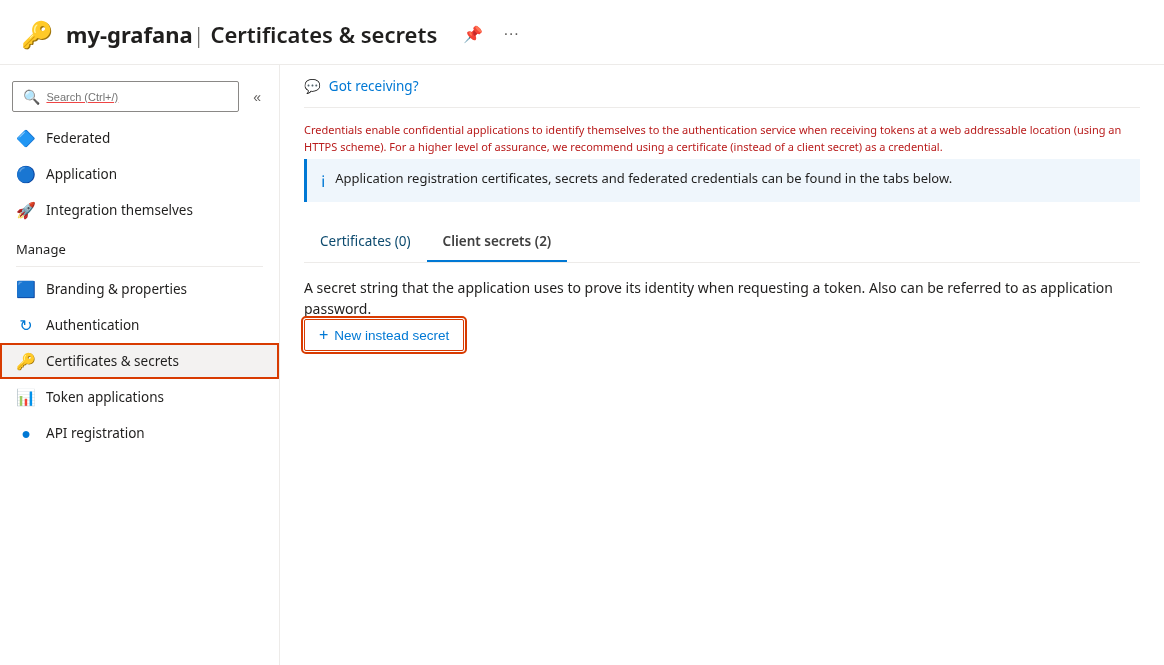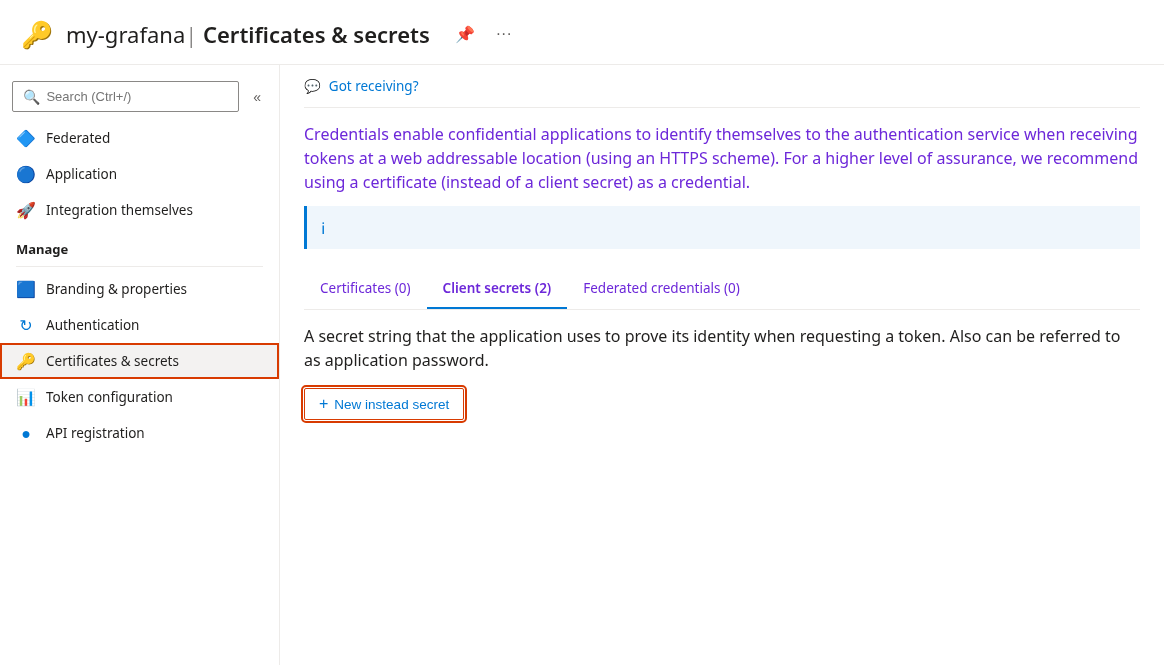--- a/index.html
+++ b/index.html
@@ -29,21 +29,21 @@
       align-items: center;
       justify-content: center;
       font-size: 26px;
     }
     .header-title {
       font-size: 22px;
       font-weight: 600;
       color: #201f1e;
     }
     .header-title span.app-name {
-      font-weight: 400;
+      font-weight: 700;
     }
     .header-title span.separator {
       font-weight: 300;
       color: #605e5c;
     }
     .header-title span.page-name {
       font-weight: 600;
     }
     .header-actions {
       display: flex;
@@ -91,24 +91,25 @@
       align-items: center;
       border: 1px solid #8a8886;
       border-radius: 2px;
       padding: 5px 10px;
       gap: 6px;
       background: #fff;
     }
     .search-box input {
       border: none;
       outline: none;
-      font-size: 13px;
-      color: #0f172a;
+      font-size: 11px;
+      color: #ef4444;
       background: transparent;
       width: 100%;
+      text-decoration: underline;
     }
     .collapse-btn {
       background: none;
       border: none;
       cursor: pointer;
       color: #605e5c;
       font-size: 14px;
       padding: 4px 6px;
     }
 
@@ -133,21 +134,21 @@
       display: flex;
       align-items: center;
       justify-content: center;
       flex-shrink: 0;
       font-size: 16px;
     }
 
     .sidebar-section-label {
       padding: 12px 16px 4px 16px;
       font-size: 13px;
-      font-weight: 700;
+      font-weight: 400;
       color: #201f1e;
     }
     .sidebar-divider {
       border: none;
       border-top: 1px solid #edebe9;
       margin: 4px 16px;
     }
 
     
     .content {
@@ -161,23 +162,23 @@
       align-items: center;
       gap: 8px;
       padding: 12px 0;
       border-bottom: 1px solid #edebe9;
       color: #0078d4;
       font-size: 13.5px;
       cursor: pointer;
     }
 
     .description-text {
-      padding: 14px 0 12px 0;
-      font-size: 16px;
-      color: #6d28d9;
+      padding: 14px 0 4px 0;
+      font-size: 11px;
+      color: #b91c1c;
       line-height: 1.5;
     }
 
     .info-banner {
       background: #eff6fc;
       border-left: 3px solid #0078d4;
       padding: 10px 14px;
       display: flex;
       align-items: flex-start;
       gap: 10px;
@@ -195,34 +196,33 @@
     
     .tabs-container {
       display: flex;
       border-bottom: 1px solid #edebe9;
       margin-bottom: 14px;
     }
     .tab {
       padding: 10px 16px;
       cursor: pointer;
       font-size: 13.5px;
-      color: #6d28d9;
+      color: #0c4a6e;
       border-bottom: 2px solid transparent;
       white-space: nowrap;
     }
     .tab.active {
       font-weight: 600;
       border-bottom: 2px solid #0078d4;
-      color: #6d28d9;
+      color: #404040;
     }
 
     .section-description {
-      font-size: 16px;
-      color: #201f1e;
-      margin-bottom: 16px;
+      font-size: 14px;
+      color: #201f1e;
       line-height: 1.5;
     }
 
     
     .action-btn {
       display: inline-flex;
       align-items: center;
       gap: 6px;
       padding: 6px 14px;
       border: 1px solid #d83b01;
@@ -294,21 +294,21 @@
     <div class="sidebar-nav-item">
       <span class="nav-icon" style="color:#0078d4;">↻</span>
       <span>Authentication</span>
     </div>
     <div class="sidebar-nav-item active">
       <span class="nav-icon">🔑</span>
       <span>Certificates &amp; secrets</span>
     </div>
     <div class="sidebar-nav-item">
       <span class="nav-icon">📊</span>
-      <span>Token configuration</span>
+      <span>Token applications</span>
     </div>
     <div class="sidebar-nav-item">
       <span class="nav-icon" style="color:#0078d4;">●</span>
       <span>API registration</span>
     </div>
   </div>
 
   <div class="content">
 
     
@@ -316,27 +316,27 @@
       <span>💬</span>
       <span>Got receiving?</span>
     </div>
 
     
     <div class="description-text">Credentials enable confidential applications to identify themselves to the authentication service when receiving tokens at a web addressable location (using an HTTPS scheme). For a higher level of assurance, we recommend using a certificate (instead of a client secret) as a credential.</div>
 
     
     <div class="info-banner">
       <span class="info-icon">ℹ</span>
+      <span>Application registration certificates, secrets and federated credentials can be found in the tabs below.</span>
     </div>
 
     
     <div class="tabs-container">
       <div class="tab">Certificates (0)</div>
       <div class="tab active">Client secrets (2)</div>
-      <div class="tab">Federated credentials (0)</div>
     </div>
 
     
     <div class="section-description">A secret string that the application uses to prove its identity when requesting a token. Also can be referred to as application password.</div>
 
     
     <button class="action-btn">
       <span class="plus-icon">+</span>
       <span>New instead secret</span>
     </button>

